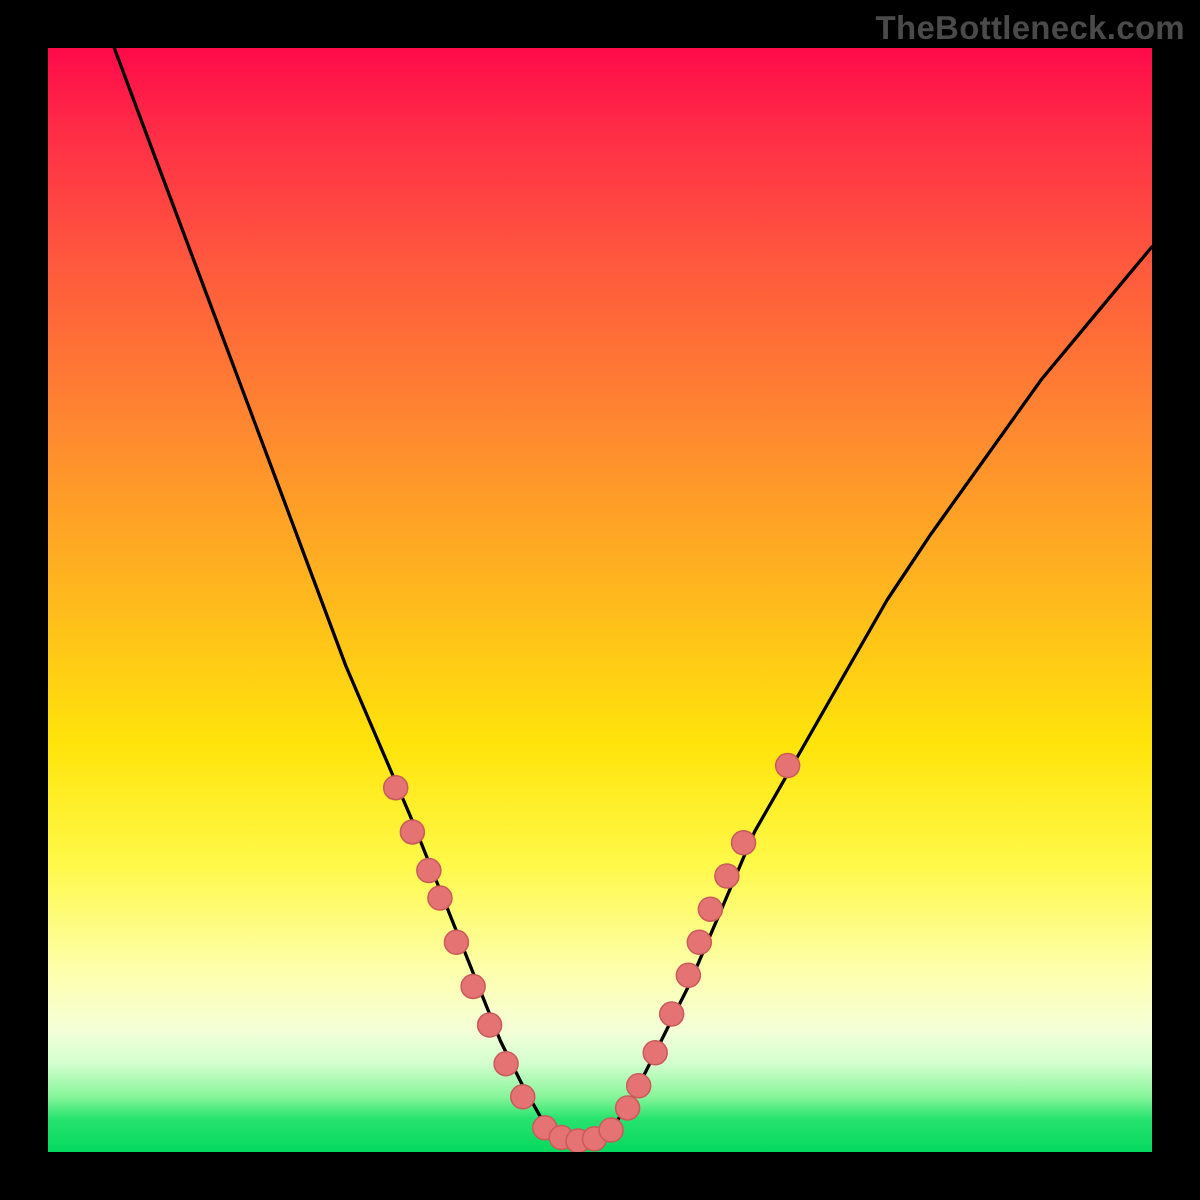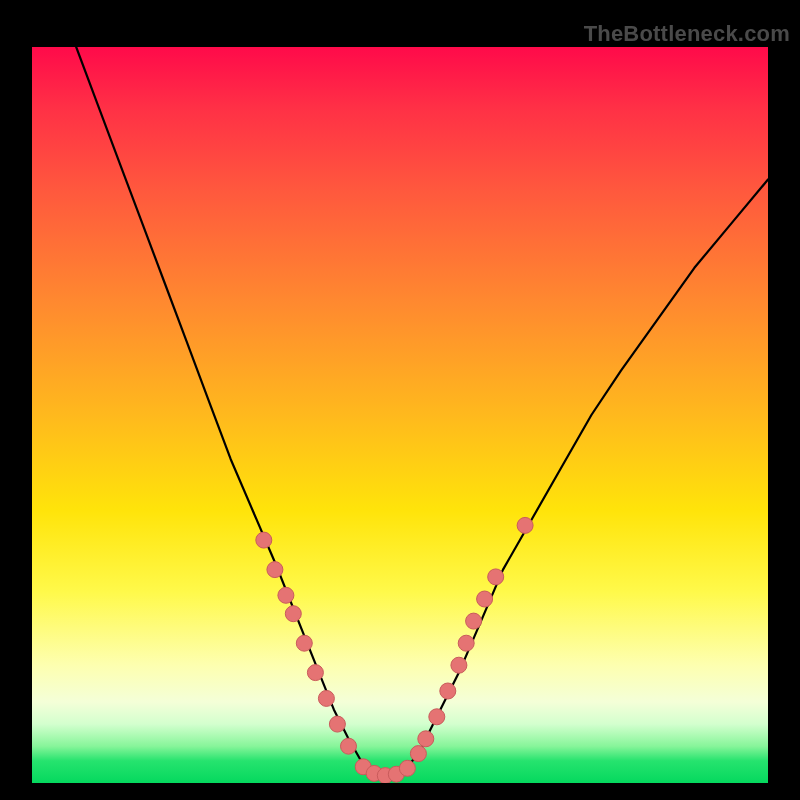--- a/index.html
+++ b/index.html
@@ -6,21 +6,21 @@
     margin: 0;
     padding: 0;
     width: 800px;
     height: 800px;
     overflow: hidden;
     background: #000;
     font-family: Arial, Helvetica, sans-serif;
   }
   .frame {
     position: absolute;
-    top: 15px;
+    top: 0;
     left: 0;
     width: 800px;
     height: 655px;
     background: #000;
   }
   .plot {
     position: absolute;
     top: 32px;
     left: 32px;
     width: 736px;

